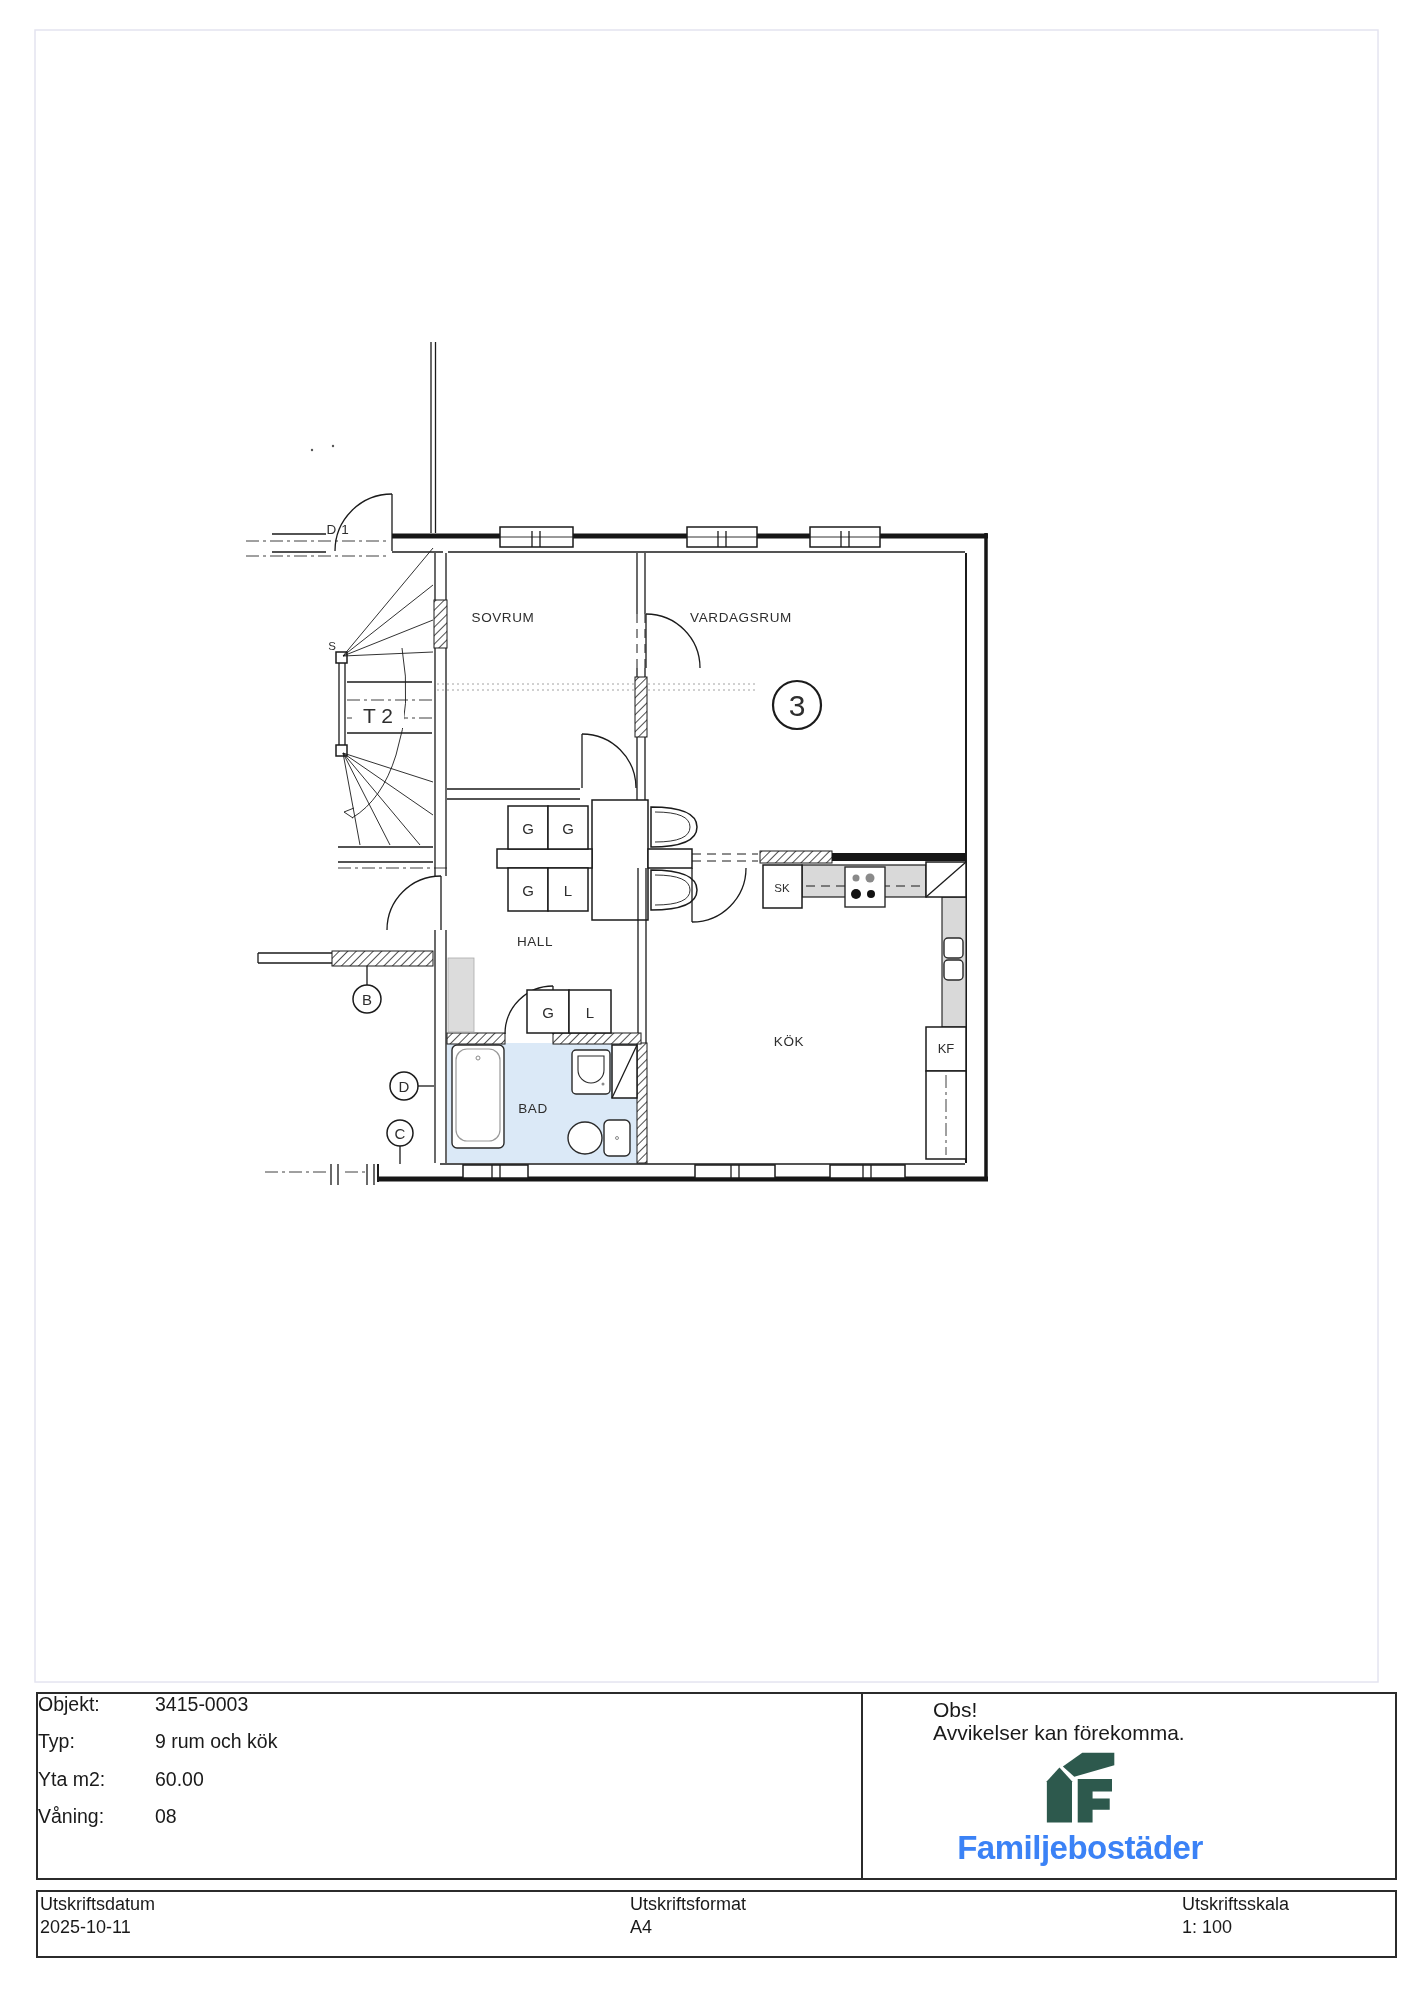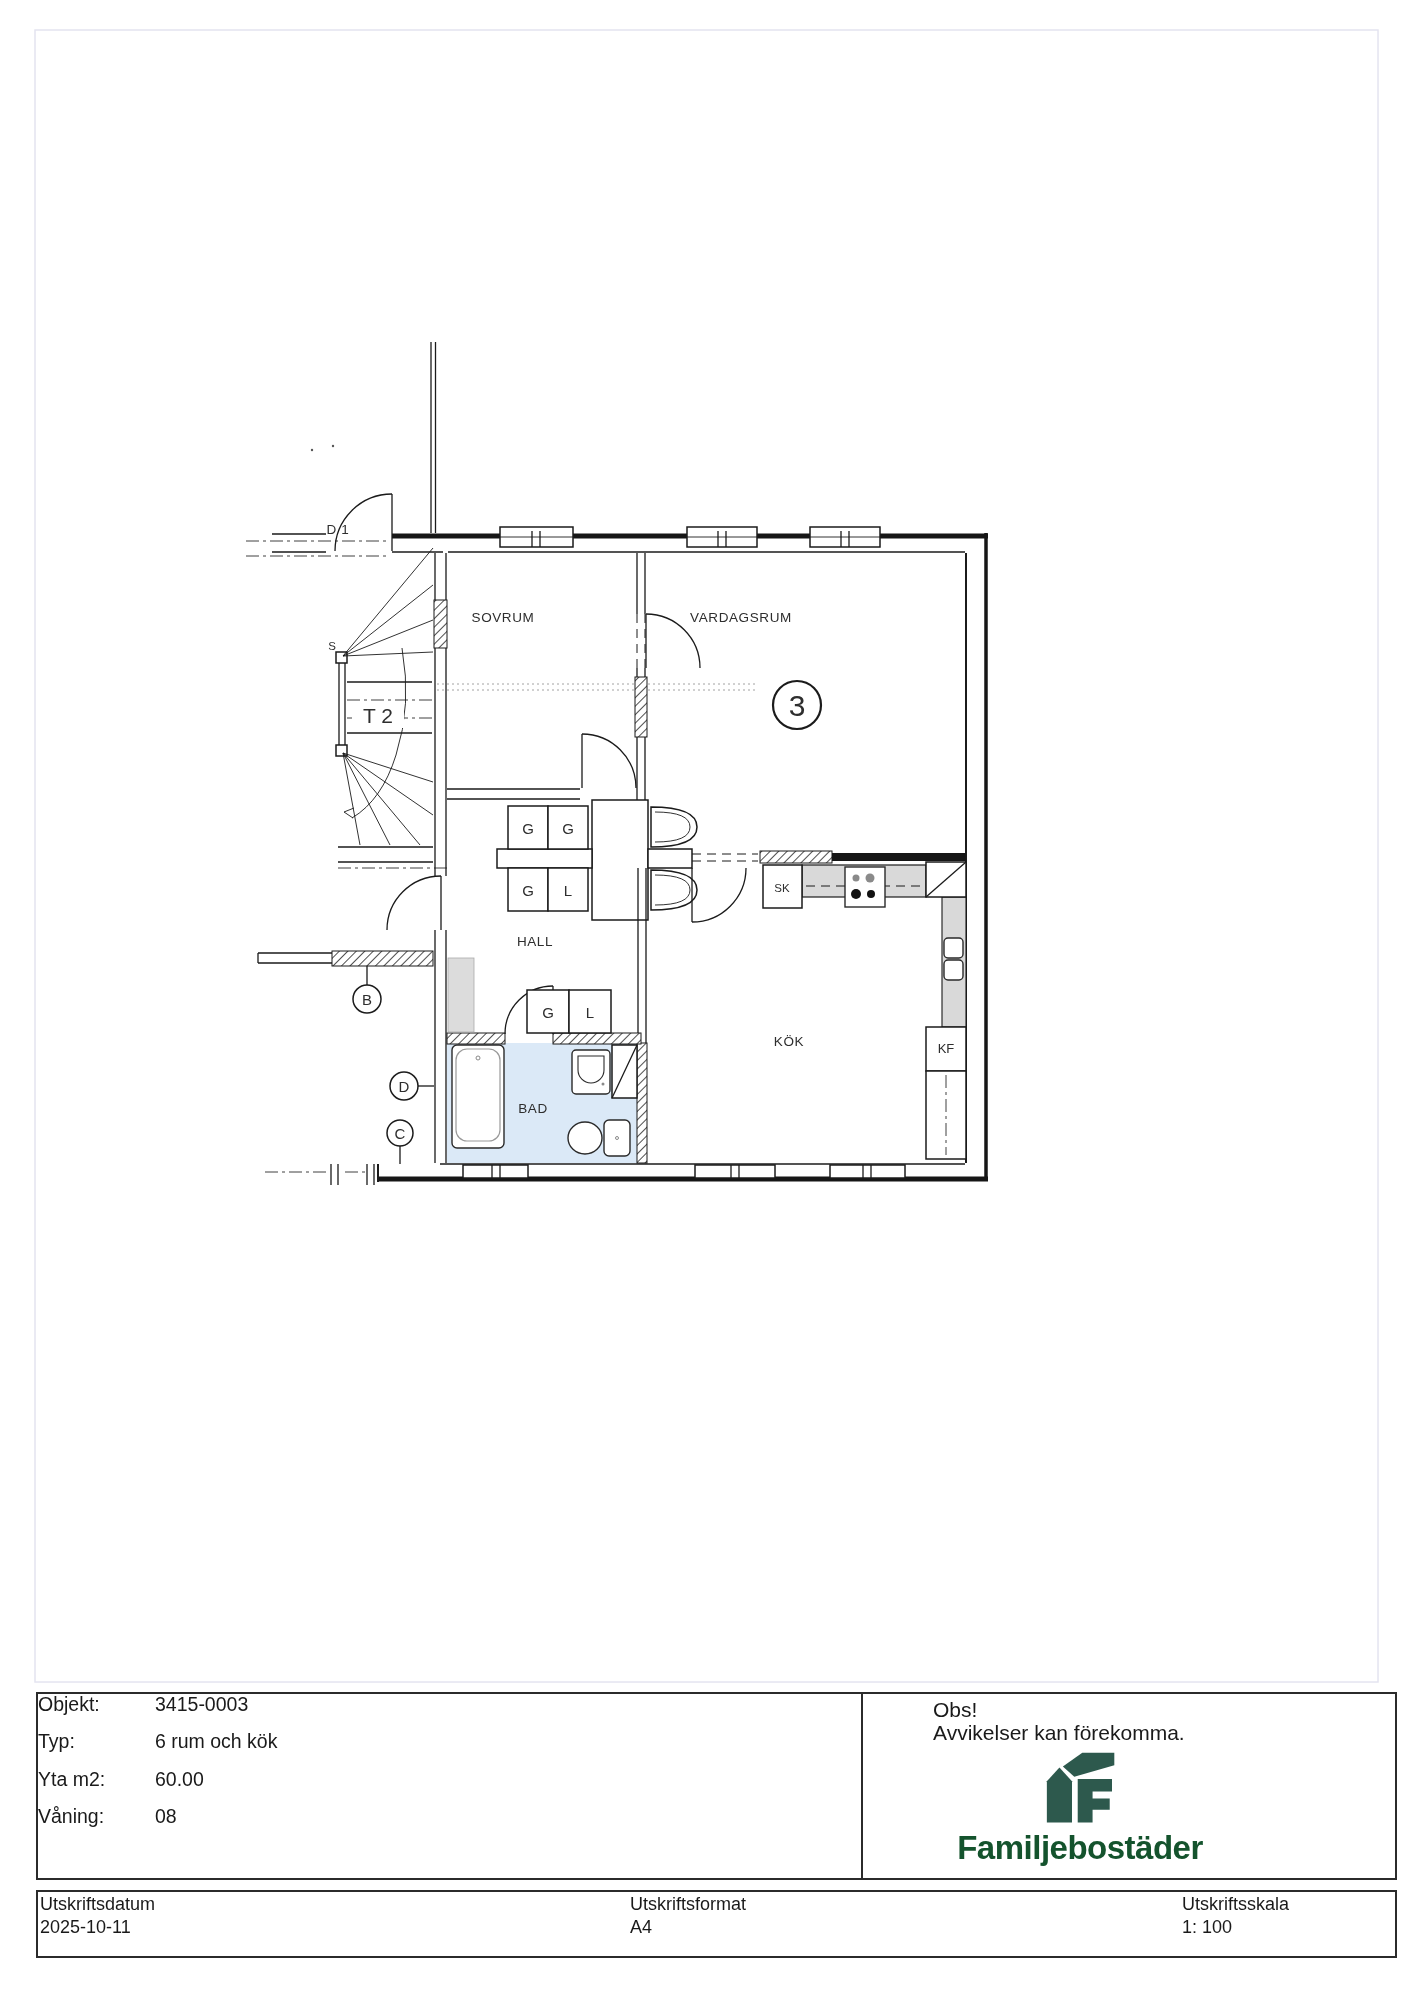--- a/index.html
+++ b/index.html
@@ -313,21 +313,21 @@
 <div class="abs info-box"></div>
 <div class="abs info-divider"></div>
 
 <div class="abs info-rows">
   <div class="info-row">
     <span class="lab">Objekt:</span>
     <span>3415-0003</span>
   </div>
   <div class="info-row">
     <span class="lab">Typ:</span>
-    <span>6 rum och kök</span>
+    <span>9 rum och kök</span>
   </div>
   <div class="info-row">
     <span class="lab">Yta m2:</span>
     <span>60.00</span>
   </div>
   <div class="info-row">
     <span class="lab">Våning:</span>
     <span>08</span>
   </div>
 </div>
@@ -337,21 +337,21 @@
   <div>Avvikelser kan förekomma.</div>
 </div>
 
 <svg class="abs" style="left:1040px;top:1750px" width="80" height="74" viewBox="0 0 70 64">
   <g fill="#2d594d">
     <path d="M6,27 L17,15 L28,27 L28,63 L6,63 Z"></path>
     <path d="M20,14 L37,2 L65,2 L65,13 L30,23 Z"></path>
     <path d="M33,25 h30 v11 h-17 v6 h15 v10 h-15 v11 h-13 z"></path>
   </g>
 </svg>
-<div class="abs wordmark" style="color:#14532d">Familjebostäder</div>
+<div class="abs wordmark" style="color:#3b82f6">Familjebostäder</div>
 
 <div class="abs footer-box"></div>
 <div class="abs fcell fc1">
   <div>Utskriftsdatum</div>
   <div>2025-10-11</div>
 </div>
 <div class="abs fcell fc2">
   <div>Utskriftsformat</div>
   <div>A4</div>
 </div>

